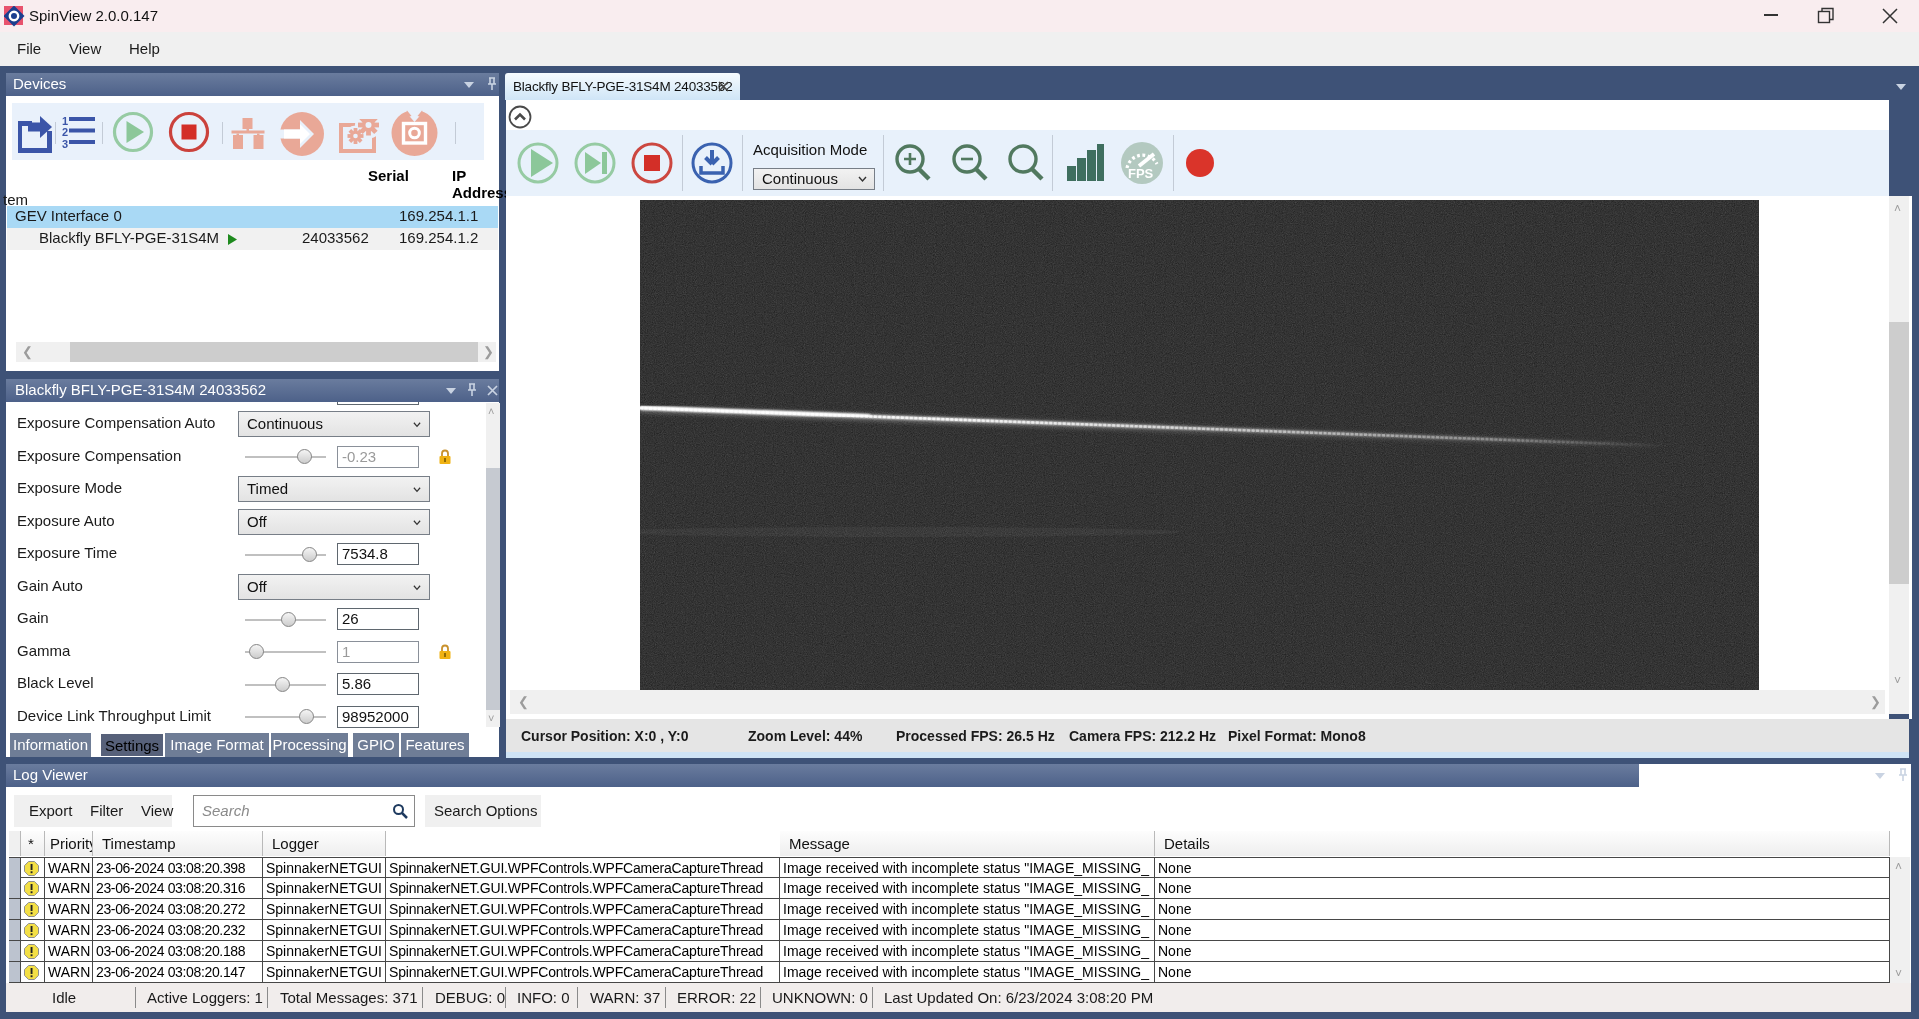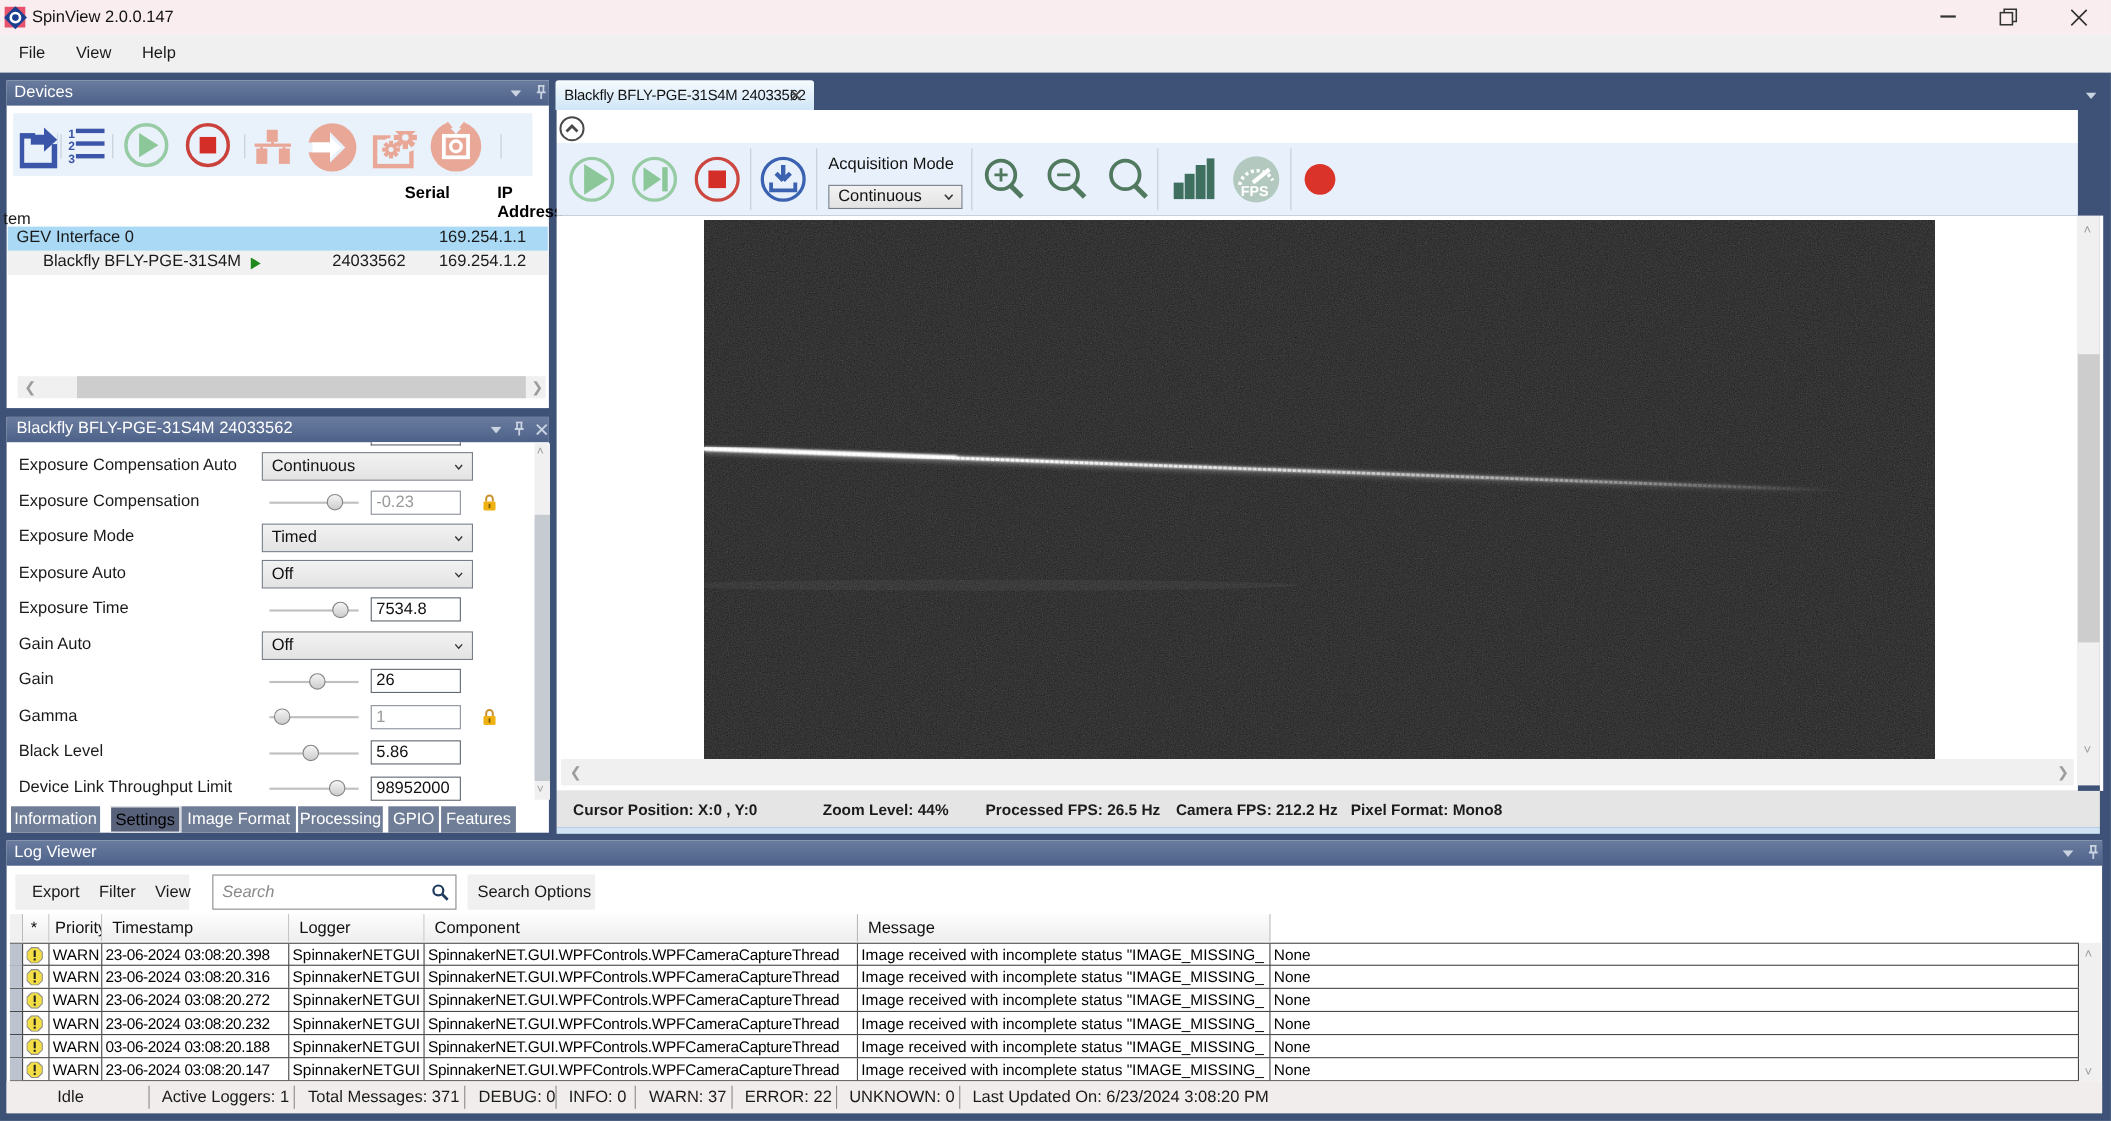--- a/index.html
+++ b/index.html
@@ -393,21 +393,21 @@
 <div class="abs" style="left:506px;top:719px;width:1403px;height:33px;background:#e5e5e5">
   <div class="rstatus" style="left:15px">Cursor Position: X:0 , Y:0</div>
   <div class="rstatus" style="left:242px">Zoom Level: 44%</div>
   <div class="rstatus" style="left:390px">Processed FPS: 26.5 Hz</div>
   <div class="rstatus" style="left:563px">Camera FPS: 212.2 Hz</div>
   <div class="rstatus" style="left:722px">Pixel Format: Mono8</div>
 </div>
 <div class="abs" style="left:506px;top:752px;width:1403px;height:6px;background:#cfe3f5"></div>
 
 <div class="abs" style="left:6px;top:764px;width:1905px;height:248px;background:#fff">
-  <div class="abs panel-hdr" style="left:0;top:0;width:1905px;height:23px">
+  <div class="abs panel-hdr" style="left:0;top:0;width:1633px;height:23px">
     <span style="position:absolute;left:7px;top:2px">Log Viewer</span>
     <svg class="hdr-ico" style="left:1869px;top:9px" width="10" height="6" viewBox="0 0 10 6">
         <path d="M0 0 L10 0 L5 6 Z" fill="#c9d3e2"></path>
       </svg>
     <svg class="hdr-ico" style="left:1891px;top:4px" width="12" height="14" viewBox="0 0 12 14">
         <path d="M3 1 H9 M4 1 V7 M8 1 V7 M2 7 H10 M6 7 V13" stroke="#c9d3e2" stroke-width="1.6" fill="none"></path>
       </svg>
   </div>
 
   <div class="abs" style="left:8px;top:31px;width:158px;height:32px;background:#f0f0f0;font-size:15px;color:#1a1a1a">
@@ -425,22 +425,22 @@
   <div class="abs" style="left:419px;top:31px;width:116px;height:32px;background:#f0f0f0;font-size:15px;color:#1a1a1a;white-space:nowrap">
     <span style="position:absolute;left:9px;top:7px">Search Options</span>
   </div>
 
   <div class="abs" style="left:3px;top:67px;width:1881px;height:25px">
     <div class="log-hdr-cell" style="left:0;width:12px;background:#f0f0f0;padding:0"></div>
     <div class="log-hdr-cell" style="left:12px;width:24px;padding-left:7px">*</div>
     <div class="log-hdr-cell" style="left:36px;width:48px;padding-left:5px;overflow:hidden">Priority</div>
     <div class="log-hdr-cell" style="left:84px;width:170px">Timestamp</div>
     <div class="log-hdr-cell" style="left:254px;width:123px">Logger</div>
-    <div class="log-hdr-cell" style="left:377px;width:394px">Component</div>
     <div class="log-hdr-cell" style="left:771px;width:375px">Message</div>
+    <div class="log-hdr-cell" style="left:1146px;width:735px">Details</div>
   </div>
   <div id="logrows">
       <div class="abs" style="left:3px;top:93px;width:1881px;height:21px;border-bottom:1px solid #474747;border-top:1px solid #474747;">
     <div class="log-cell" style="left:0;width:12px;background:#bcc3cf;padding:0"></div>
     <div class="log-cell" style="left:12px;width:24px">
           <svg style="position:absolute;left:3px;top:2.5px" width="15" height="15" viewBox="0 0 15 15">
             <polygon points="4.6,0.5 10.4,0.5 14.5,4.6 14.5,10.4 10.4,14.5 4.6,14.5 0.5,10.4 0.5,4.6" fill="#f3df45" stroke="#8e8e8e" stroke-width="1"></polygon>
             <rect x="6.6" y="3" width="1.9" height="6" fill="#222"></rect>
             <rect x="6.6" y="10.3" width="1.9" height="1.9" fill="#222"></rect>
           </svg>

